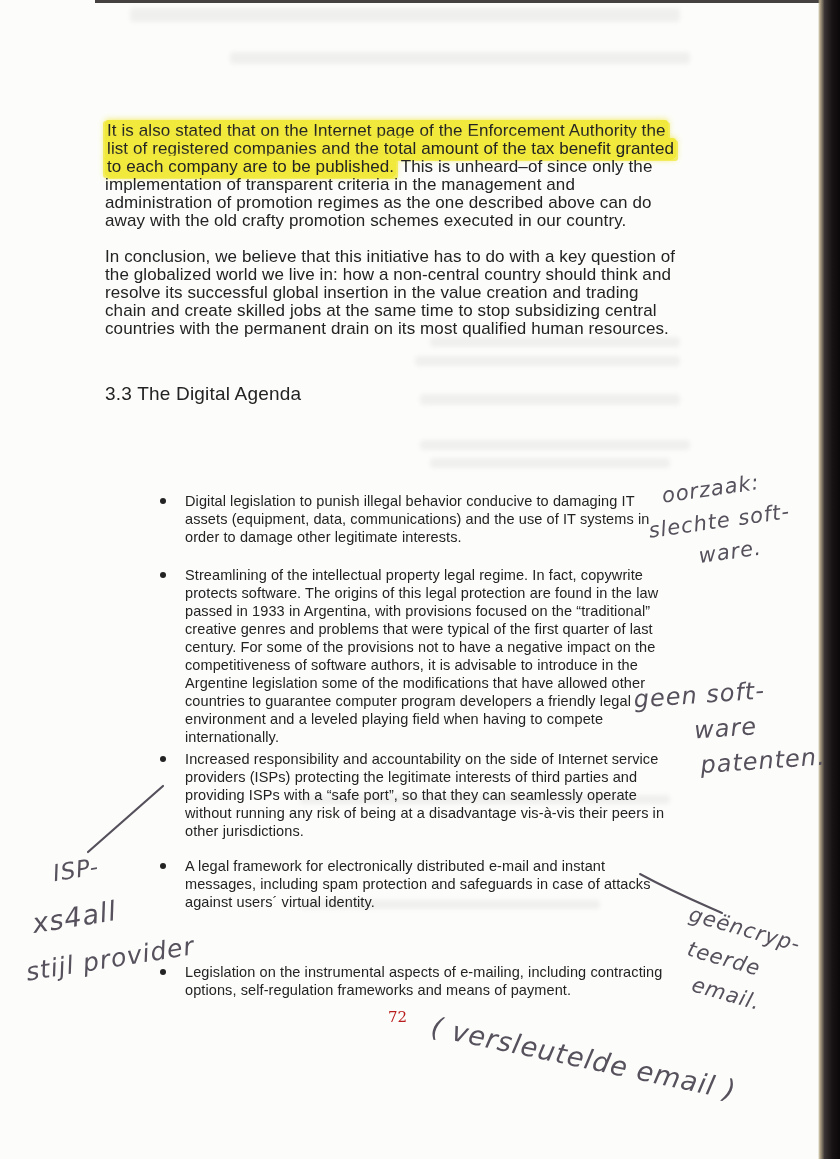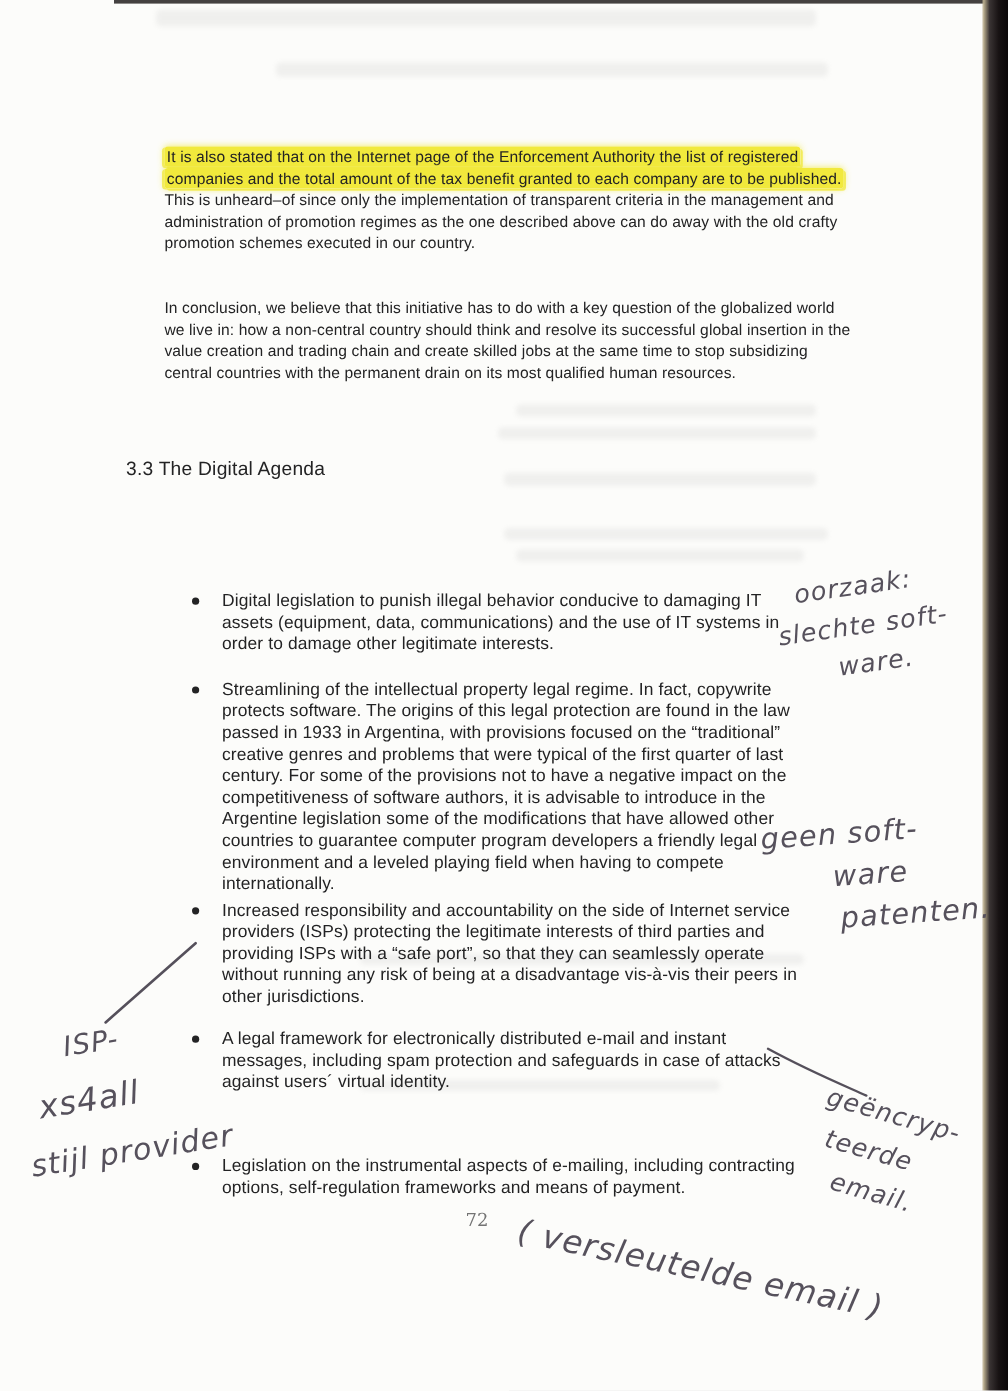--- a/index.html
+++ b/index.html
@@ -11,31 +11,31 @@
     font-family:"Liberation Sans", sans-serif;
     color:#232324;
   }
   
   .top-edge{position:absolute;left:95px;top:0;width:745px;height:3px;background:#23201f;opacity:.85;}
   .spine{position:absolute;right:0;top:0;width:22px;height:1159px;
     background:linear-gradient(to right, rgba(0,0,0,0) 0%, #b9ad8e 8%, #3a3434 30%, #171213 65%, #0b0809 100%);}
   .ghost{position:absolute;background:#8f8f8f;opacity:.11;filter:blur(2px);border-radius:4px;}
 
   
-  .para{position:absolute;font-size:13px;line-height:18px;letter-spacing:.1px;margin-left:32px;}
+  .para{position:absolute;font-size:17px;line-height:18px;letter-spacing:.1px;}
   .hl{
     background:#f1e93c;
     box-shadow:0 0 6px rgba(241,233,60,.9), 2px 2px 0 rgba(241,233,60,.75), -2px 1px 0 rgba(241,233,60,.75);
     -webkit-box-decoration-break:clone;box-decoration-break:clone;
     padding:1px 2px;border-radius:3px;
   }
-  .heading{position:absolute;font-size:16px;font-weight:normal;margin:0;letter-spacing:.2px;}
+  .heading{position:absolute;font-size:19px;font-weight:normal;margin:0;letter-spacing:.2px;}
   .bullet{position:absolute;font-size:14.5px;line-height:18px;letter-spacing:.1px;}
   .bullet .dot{position:absolute;left:-25px;top:6px;width:6px;height:6px;border-radius:50%;background:#232324;}
-  .page-number{position:absolute;left:388px;top:1008px;font-family:"DejaVu Serif", serif;font-size:15px;color:#737373;}
+  .page-number{position:absolute;left:388px;top:1008px;font-family:"DejaVu Serif", serif;font-size:15px;color:#b91c1c;}
 
   
   .hand{position:absolute;font-family:"DejaVu Sans", sans-serif;font-style:italic;
     color:#56515c;letter-spacing:1px;line-height:1.55;}
   .hand div{white-space:nowrap;}
   .ann-oorzaak{left:648px;top:472px;font-size:21px;transform:rotate(-8deg);}
   .ann-oorzaak .l1{margin-left:18px;}
   .ann-oorzaak .l3{margin-left:46px;}
   .ann-geen{left:636px;top:676px;font-size:24px;transform:rotate(-4deg);line-height:1.45;}
   .ann-geen .l2{margin-left:58px;}

